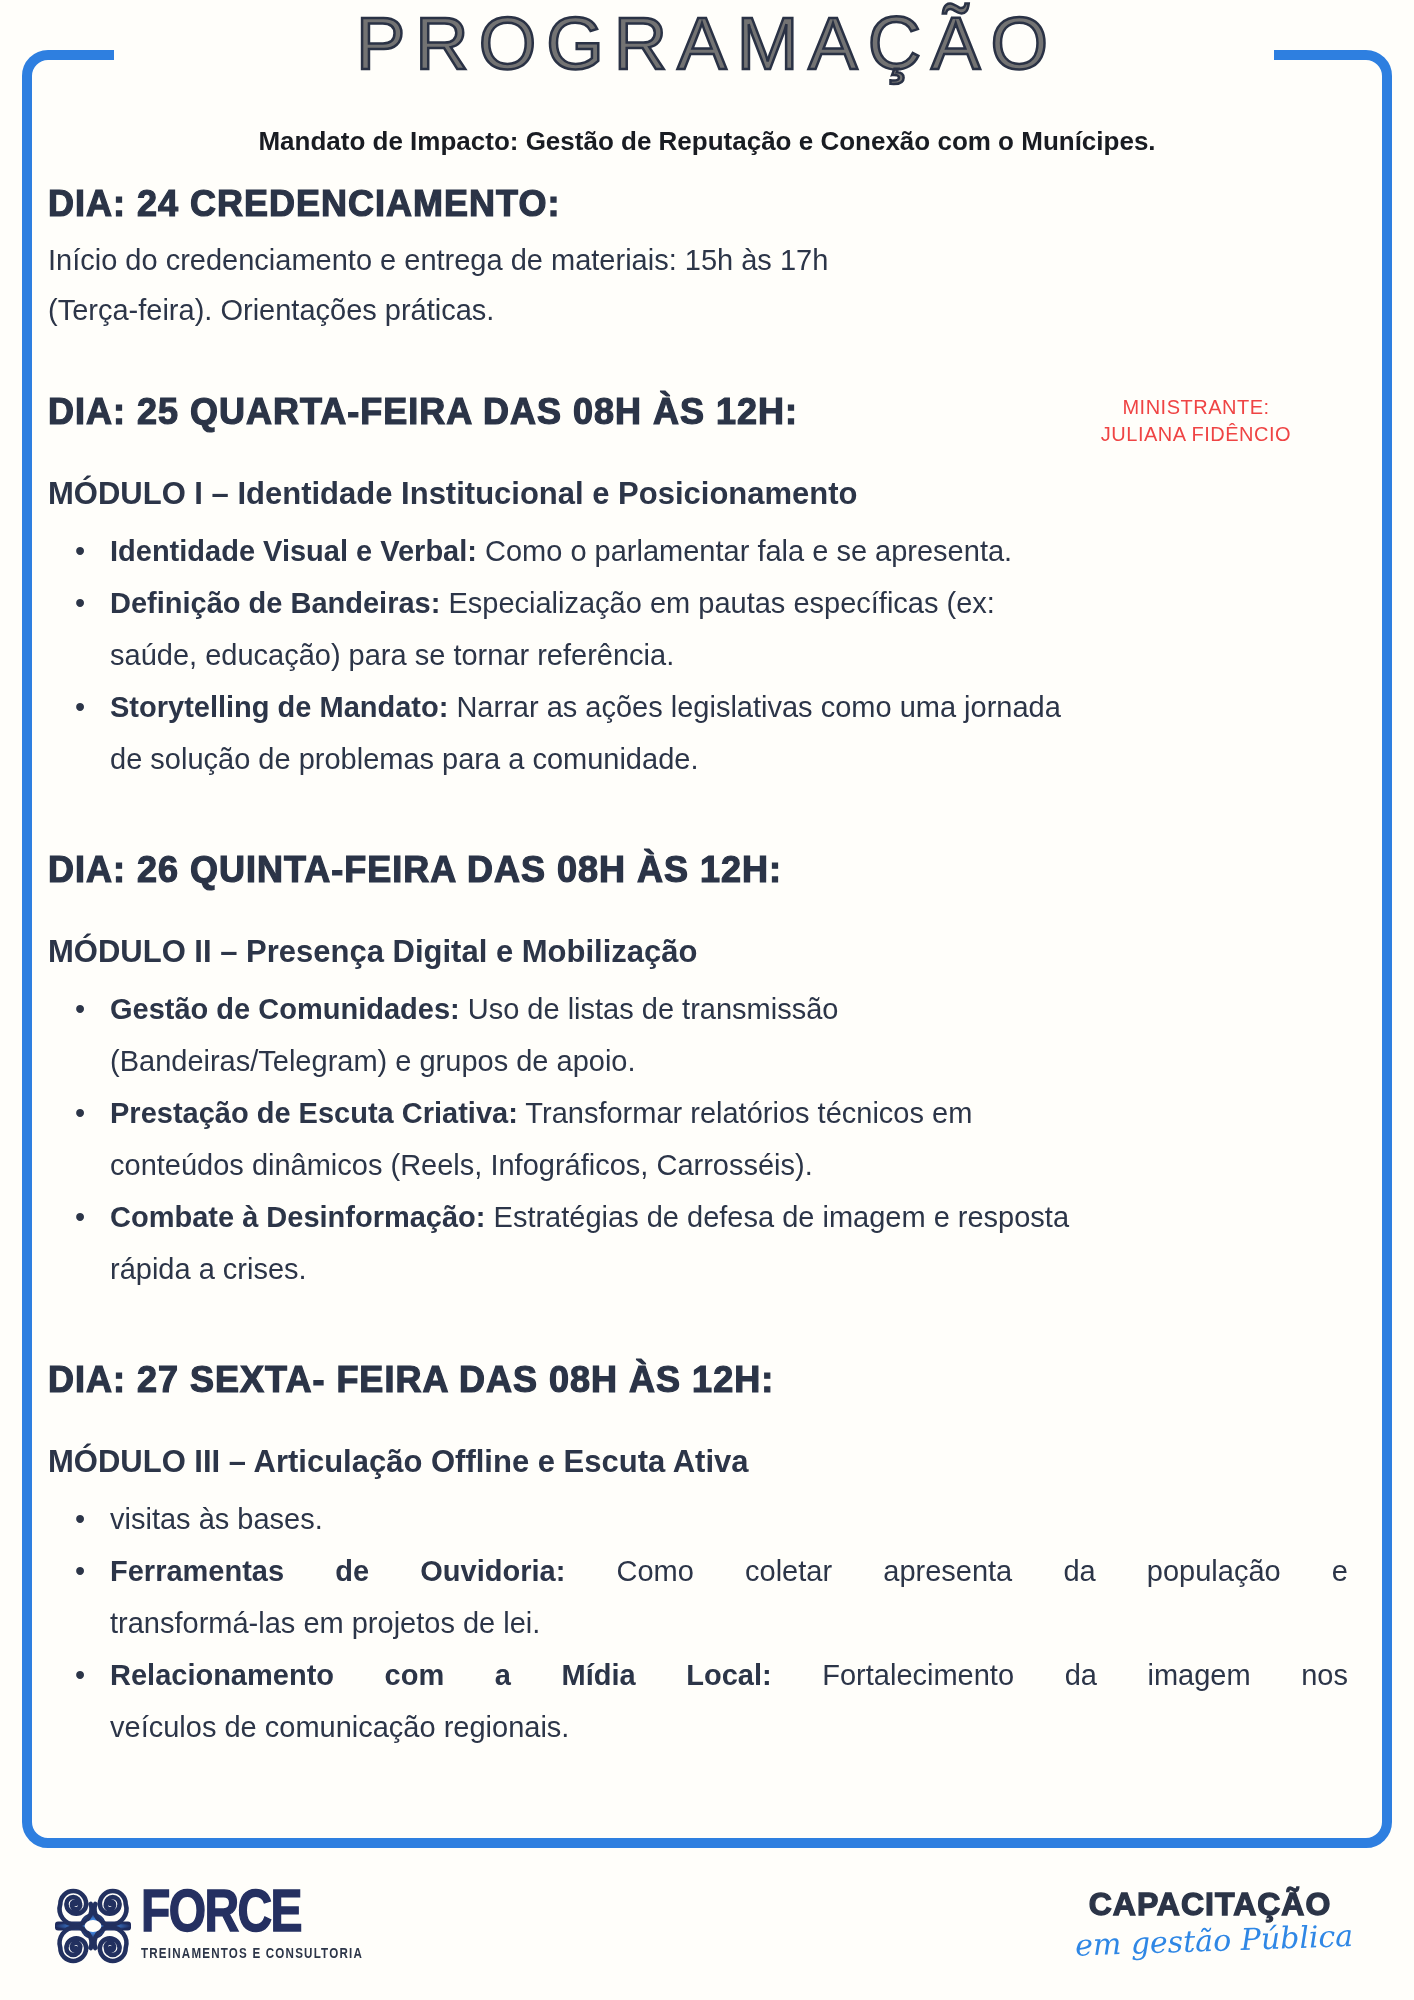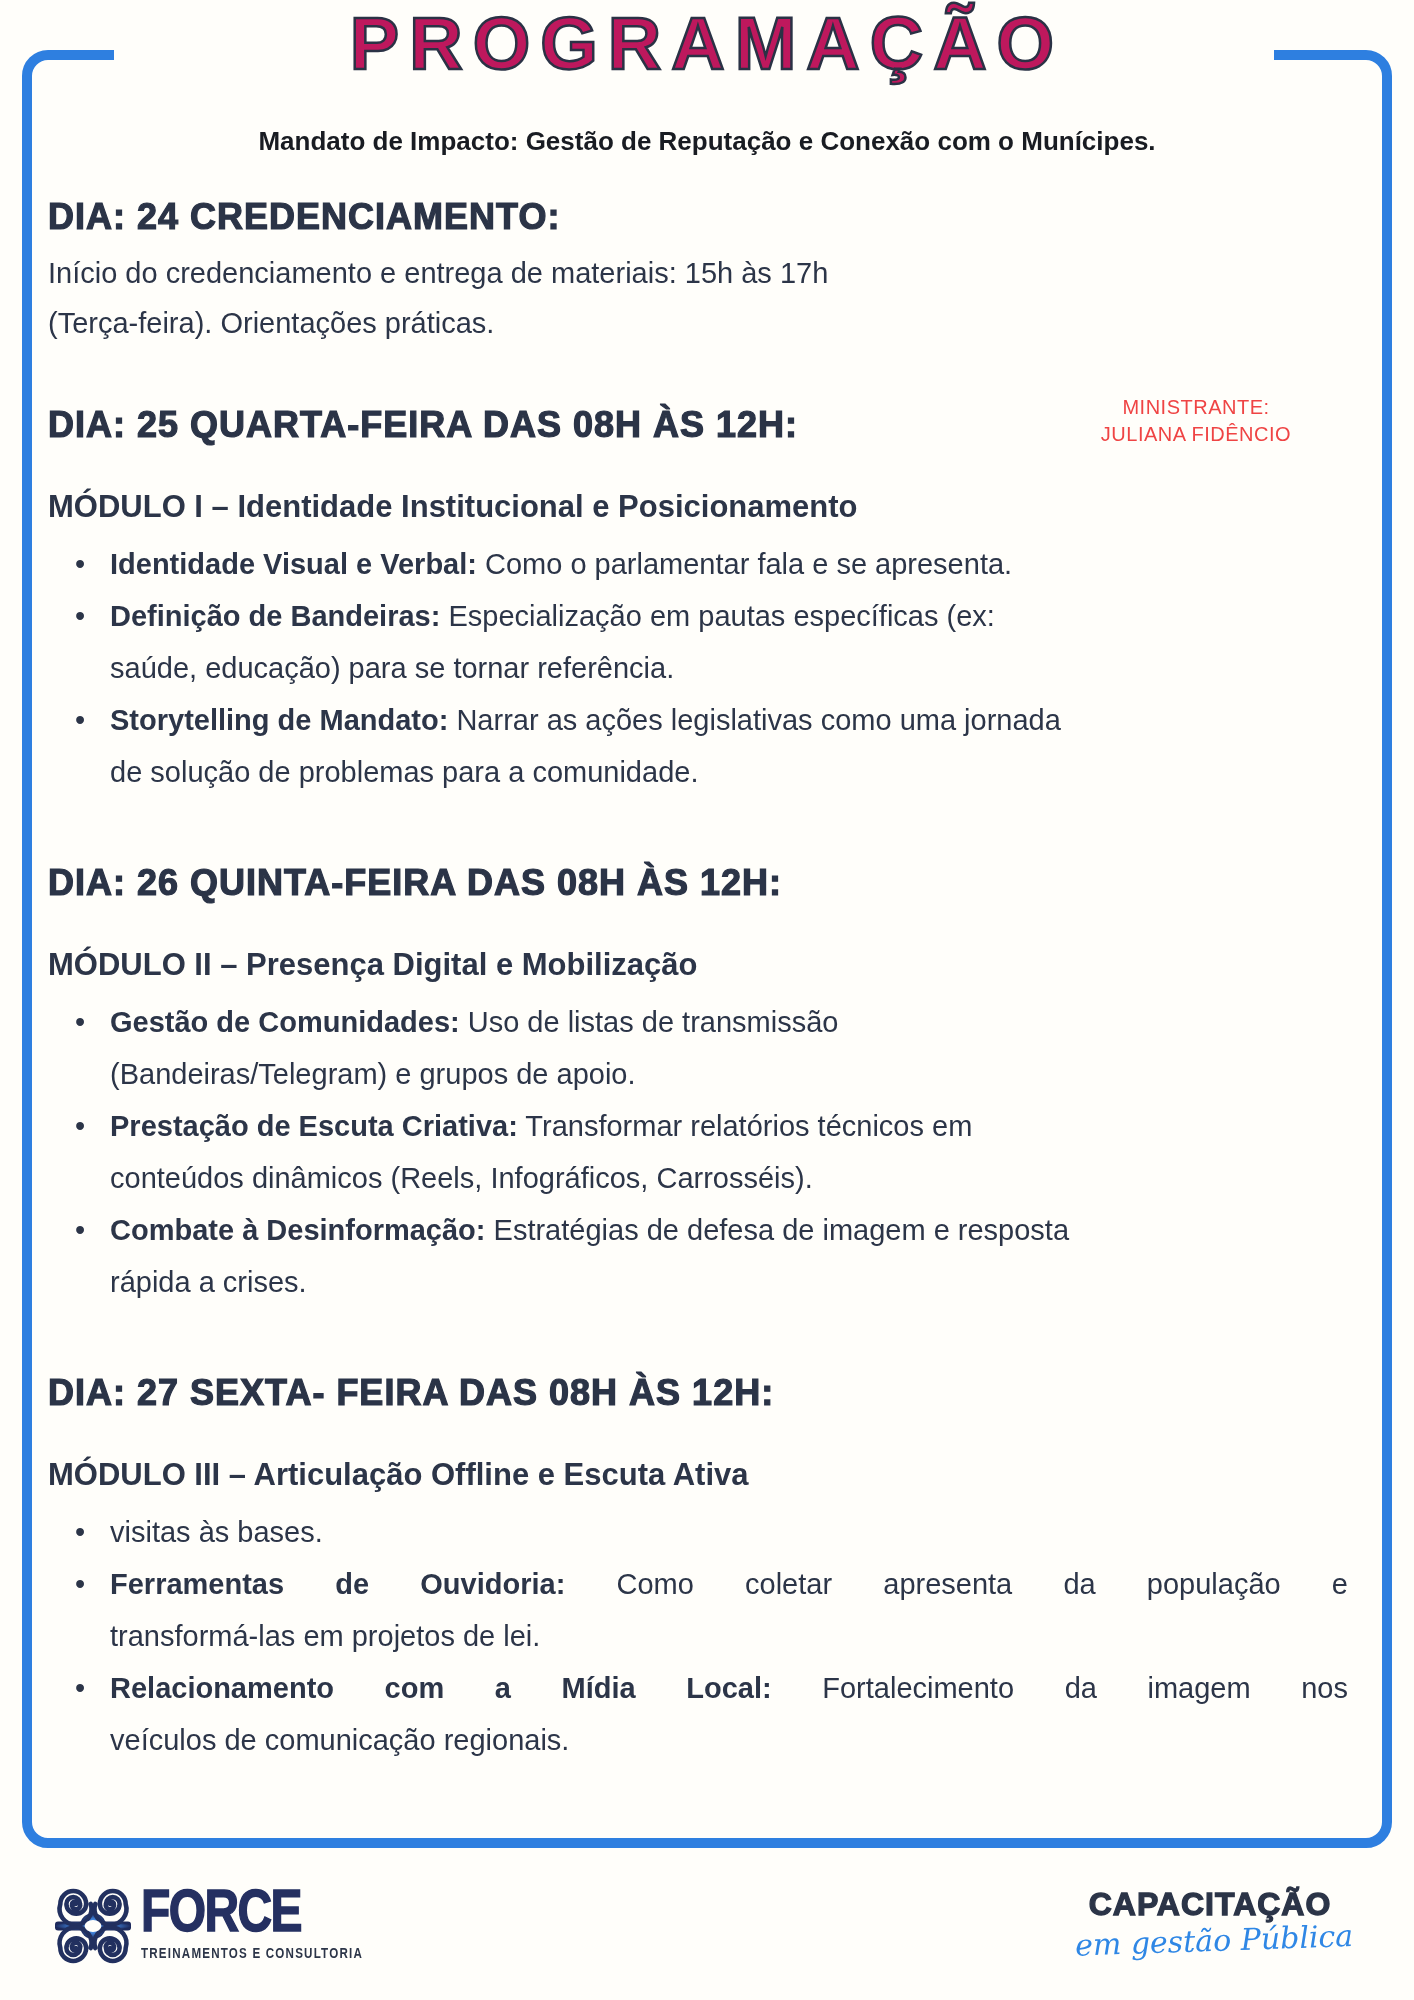--- a/index.html
+++ b/index.html
@@ -12,28 +12,28 @@
   .frame {
     position:absolute; left:22px; top:50px; width:1370px; height:1798px;
     border:10px solid #2e7fe0; border-radius:26px; box-sizing:border-box;
   }
   .frame-gap {
     position:absolute; left:114px; top:44px; width:1160px; height:24px;
     background:#fffefa;
   }
   .title {
     position:absolute; top:4px; left:0; width:100%; text-align:center;
-    font-size:74px; line-height:80px; font-weight:bold; letter-spacing:10px;
-    color:#be185d; -webkit-text-stroke:2.5px #2a3245; white-space:nowrap;
+    font-size:74px; line-height:80px; font-weight:normal; letter-spacing:10px;
+    color:#737373; -webkit-text-stroke:2.5px #2a3245; white-space:nowrap;
   }
   .subtitle {
     position:absolute; top:126px; left:0; width:100%; text-align:center;
     font-size:26px; font-weight:bold; color:#191c22;
   }
-  .content { position:absolute; left:48px; top:196px; width:1300px; }
+  .content { position:absolute; left:48px; top:183px; width:1300px; }
   h2.day {
     font-size:36px; line-height:42px; font-weight:bold; letter-spacing:1px;
     color:#2b3447; margin:0; -webkit-text-stroke:1.2px #2b3447; white-space:nowrap;
   }
   #d25 { margin-top:56px; }
   #d26, #d27 { margin-top:64px; }
   h3.module {
     font-size:31px; line-height:42px; font-weight:bold; margin:40px 0 0 0;
     color:#2c3548;
   }

